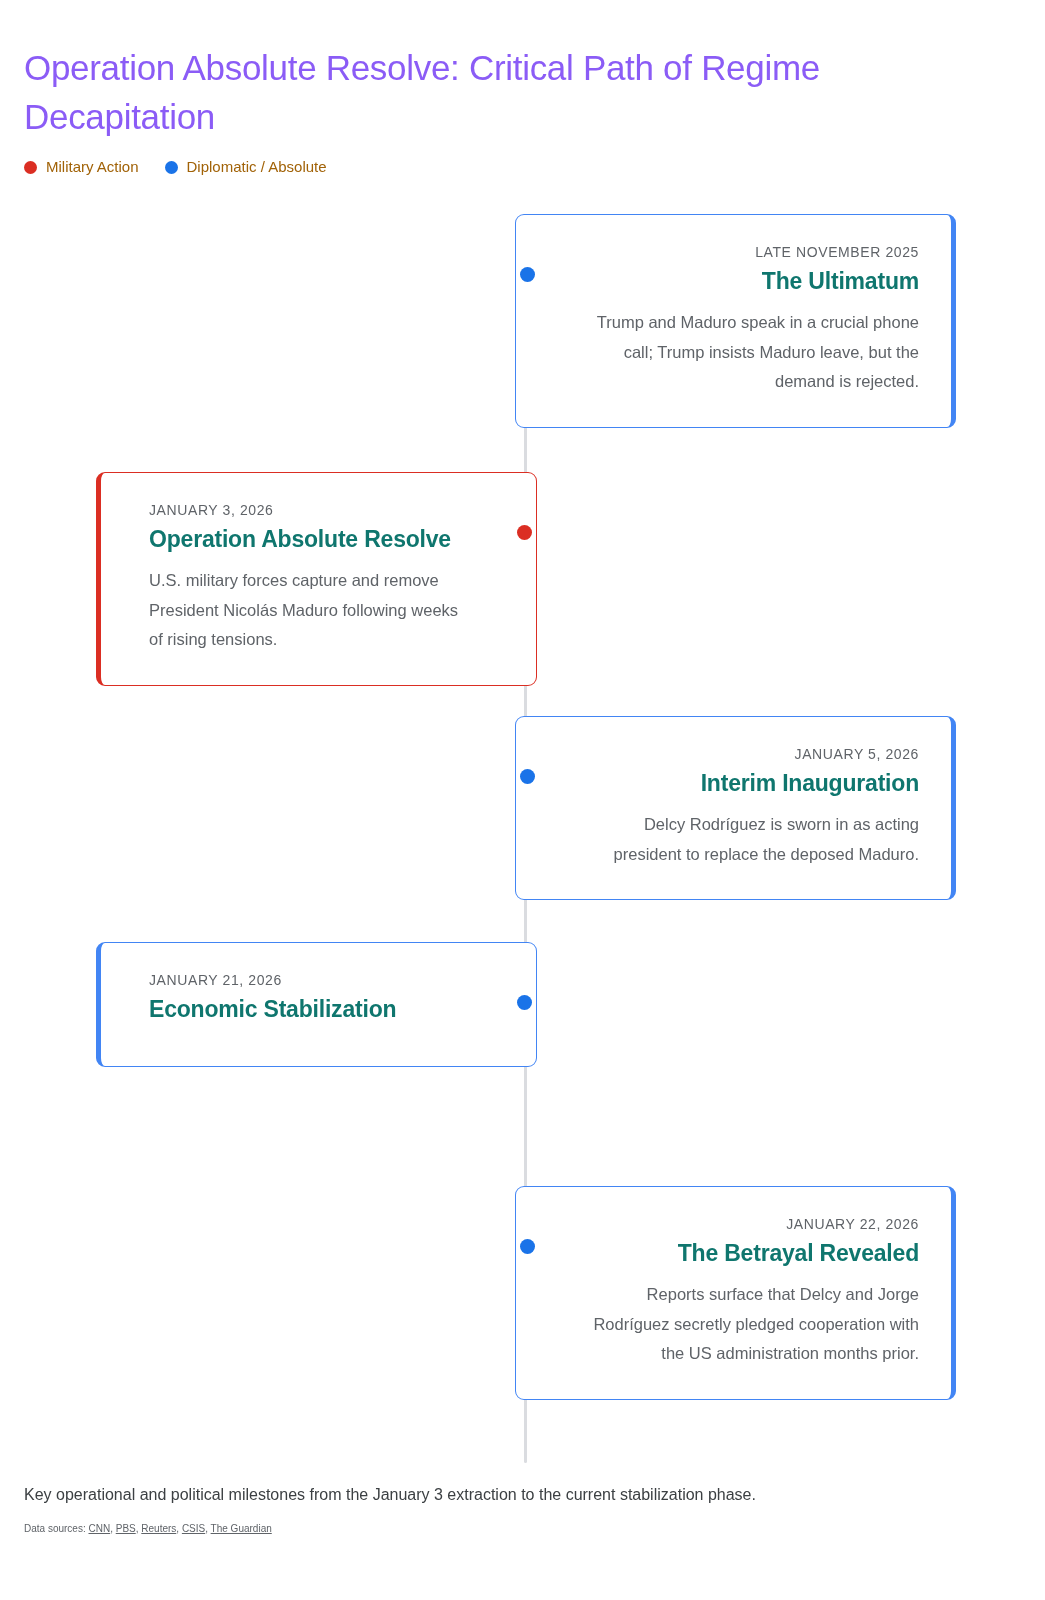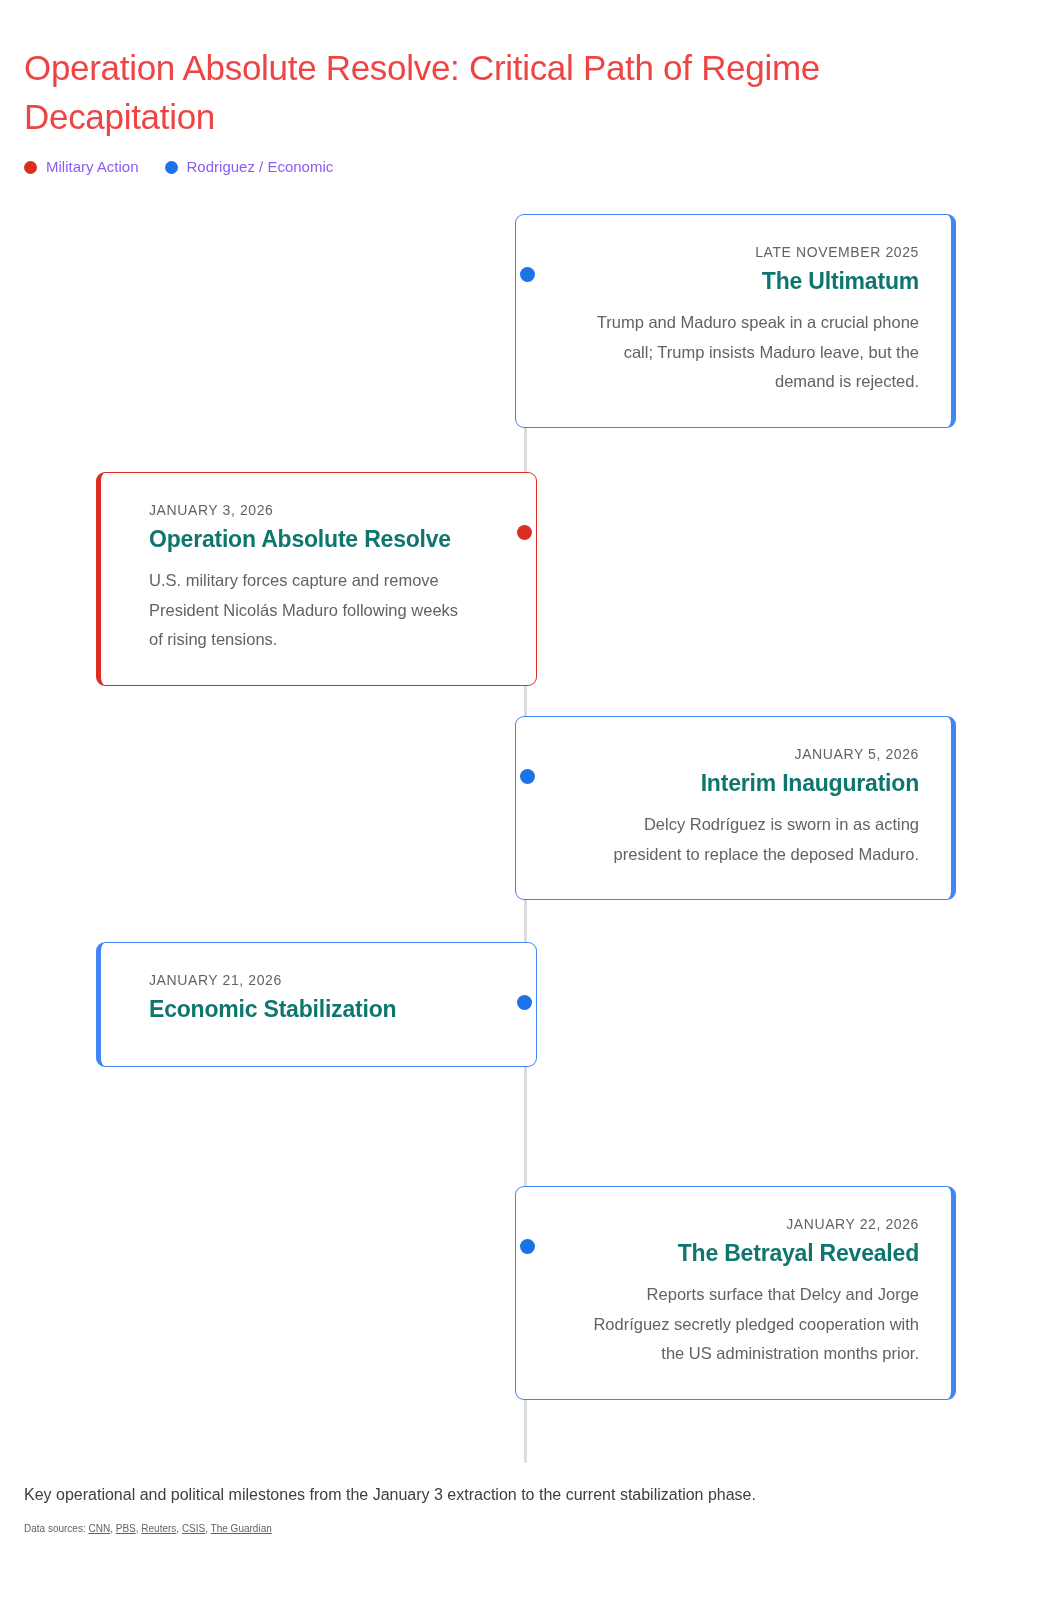--- a/index.html
+++ b/index.html
@@ -18,21 +18,21 @@
   
   .page-title {
     position: absolute;
     left: 24px;
     top: 20px;
     width: 930px;
     font-size: 35px;
     line-height: 49px;
     font-weight: 400;
     letter-spacing: -0.3px;
-    color: #ef4444;
+    color: #8b5cf6;
   }
 
   .legend {
     position: absolute;
     left: 24px;
     top: 158px;
     display: flex;
     align-items: center;
     gap: 26px;
   }
@@ -45,21 +45,21 @@
     width: 13px;
     height: 13px;
     border-radius: 50%;
     display: block;
     flex: 0 0 auto;
   }
   .legend-dot.red  { background: #db2e23; }
   .legend-dot.blue { background: #1a73e8; }
   .legend-label {
     font-size: 15px;
-    color: #8b5cf6;
+    color: #a16207;
     line-height: 18px;
     white-space: nowrap;
   }
 
   
   .timeline {
     position: absolute;
     left: 0;
     top: 200px;
     width: 1045px;
@@ -169,21 +169,21 @@
 
 <h1 class="page-title">Operation Absolute Resolve: Critical Path of Regime Decapitation</h1>
 
 <div class="legend">
   <div class="legend-item">
     <span class="legend-dot red"></span>
     <span class="legend-label">Military Action</span>
   </div>
   <div class="legend-item">
     <span class="legend-dot blue"></span>
-    <span class="legend-label">Rodriguez / Economic</span>
+    <span class="legend-label">Diplomatic / Absolute</span>
   </div>
 </div>
 
 <div class="timeline">
 
   <div class="spine"></div>
 
   <div class="entry right" style="top:14px;">
     <span class="entry-dot blue"></span>
     <p class="entry-date">LATE NOVEMBER 2025</p>

